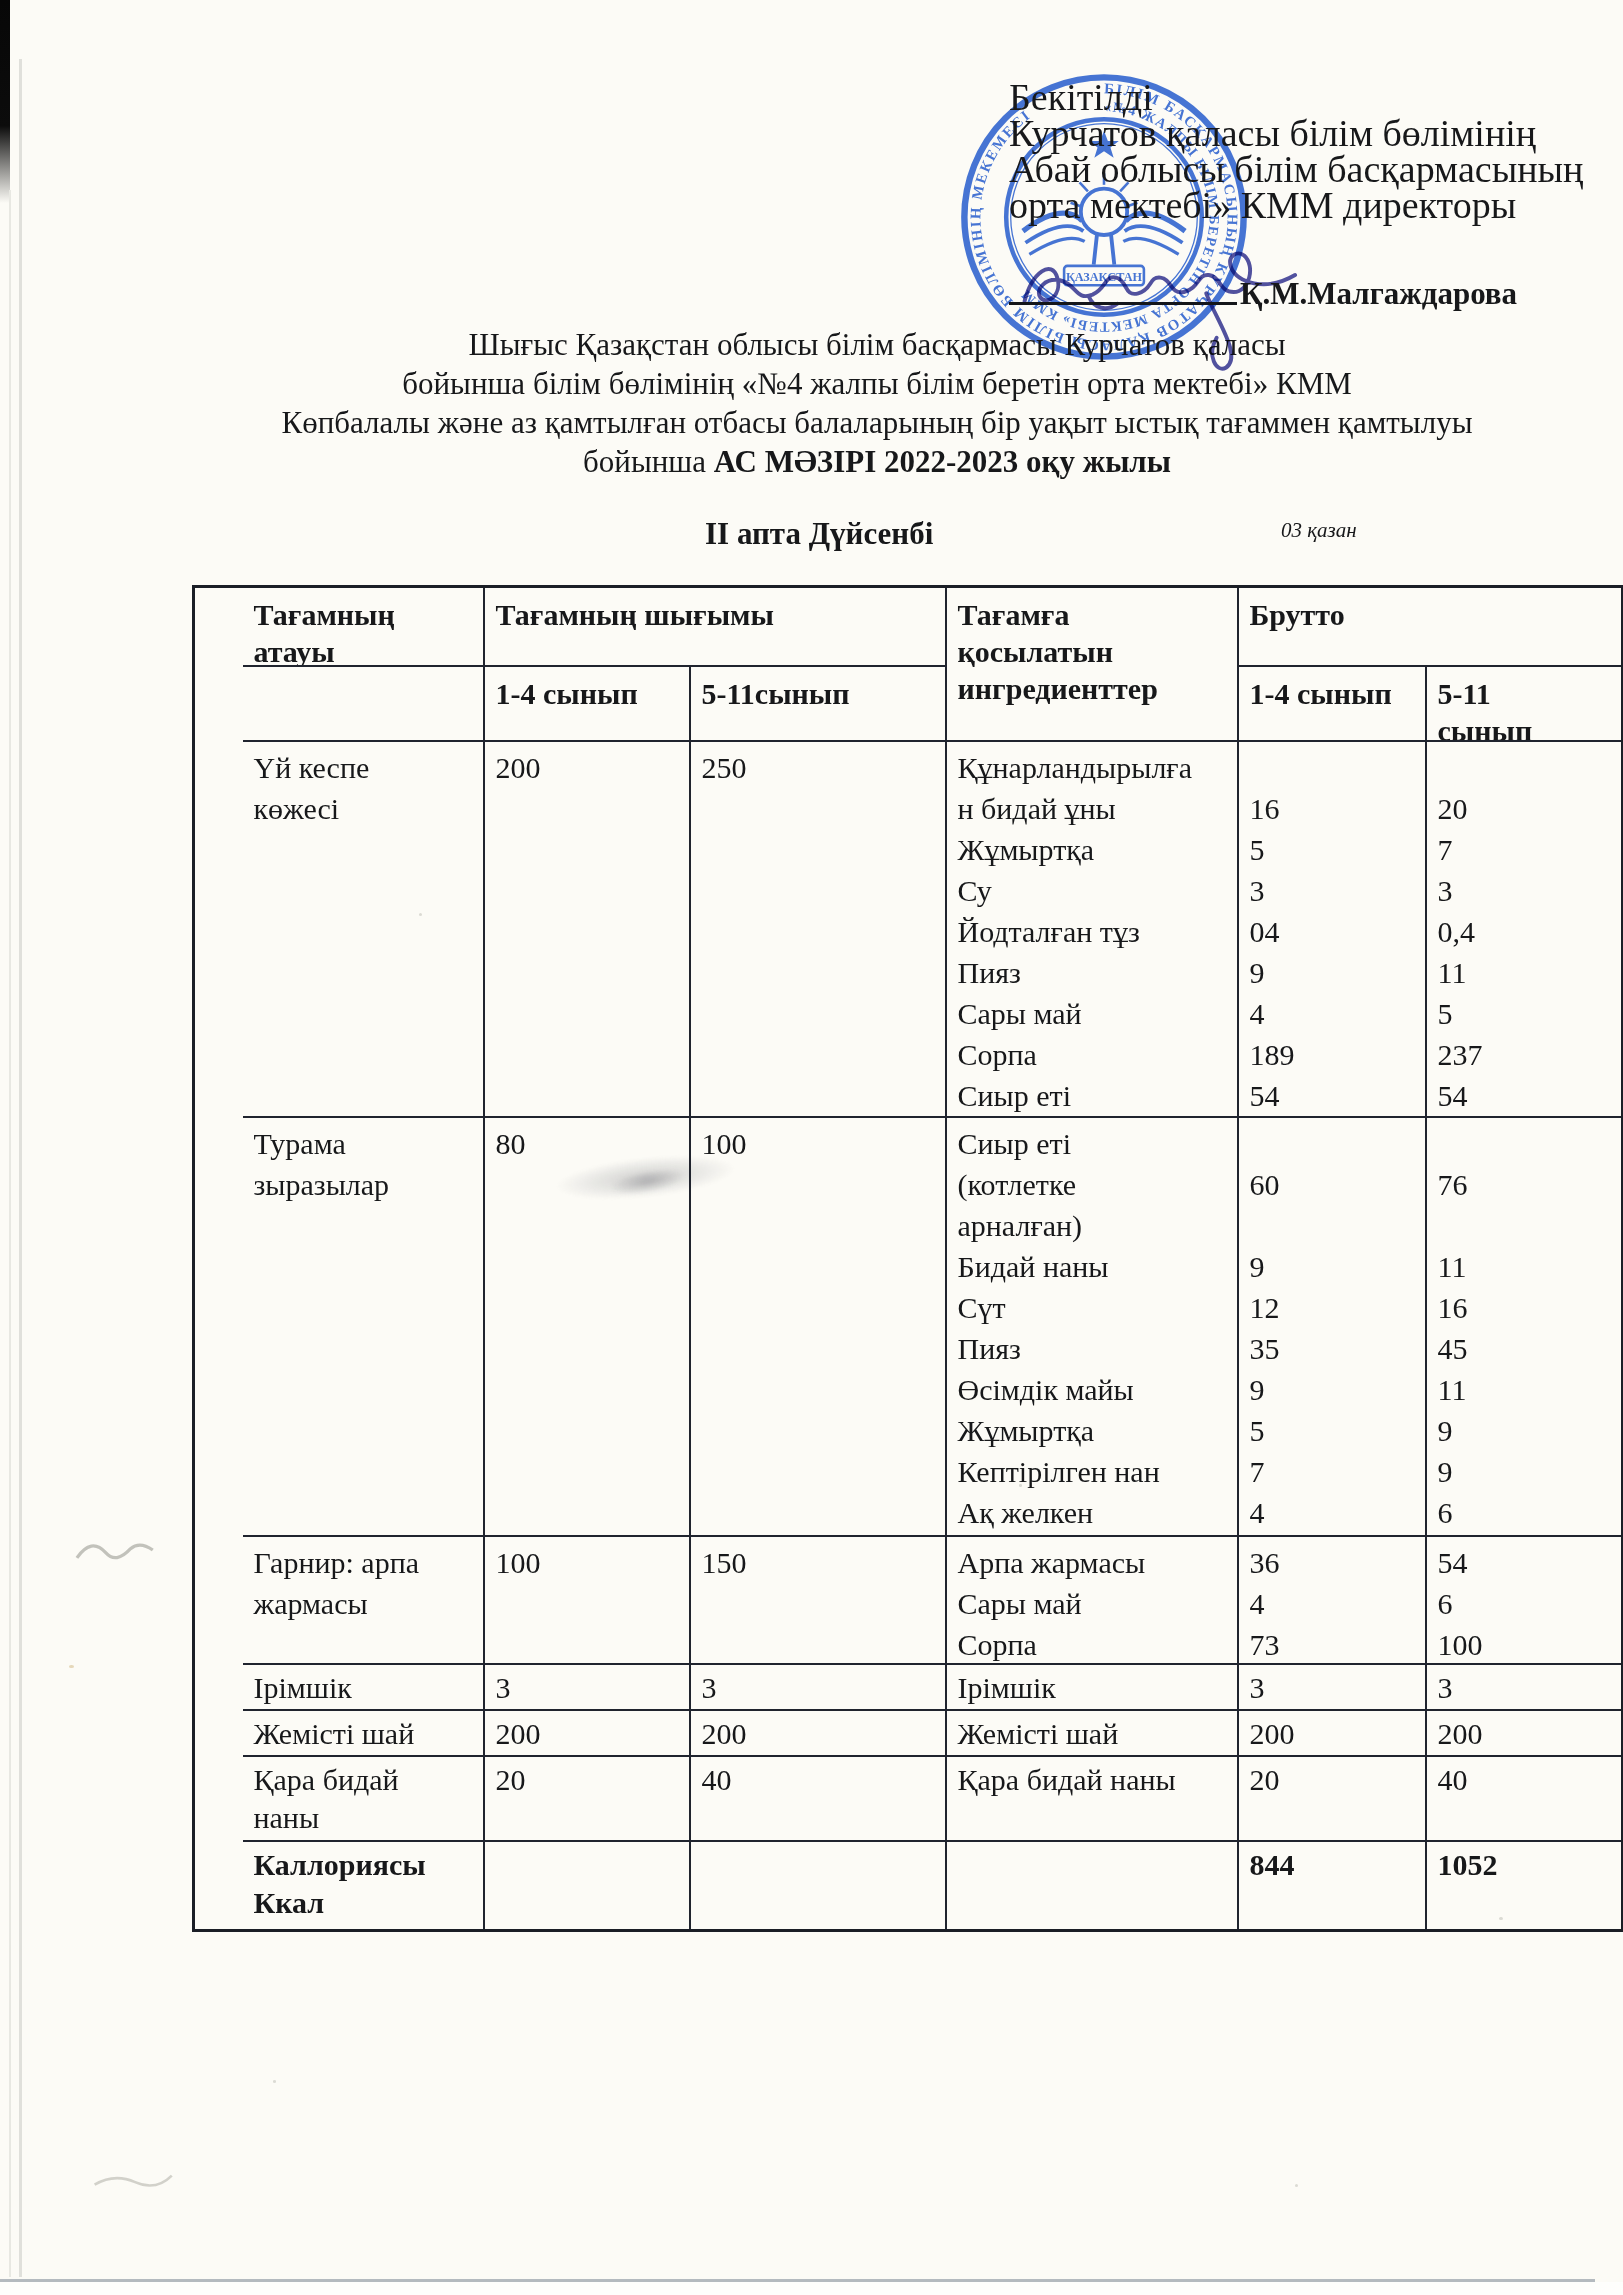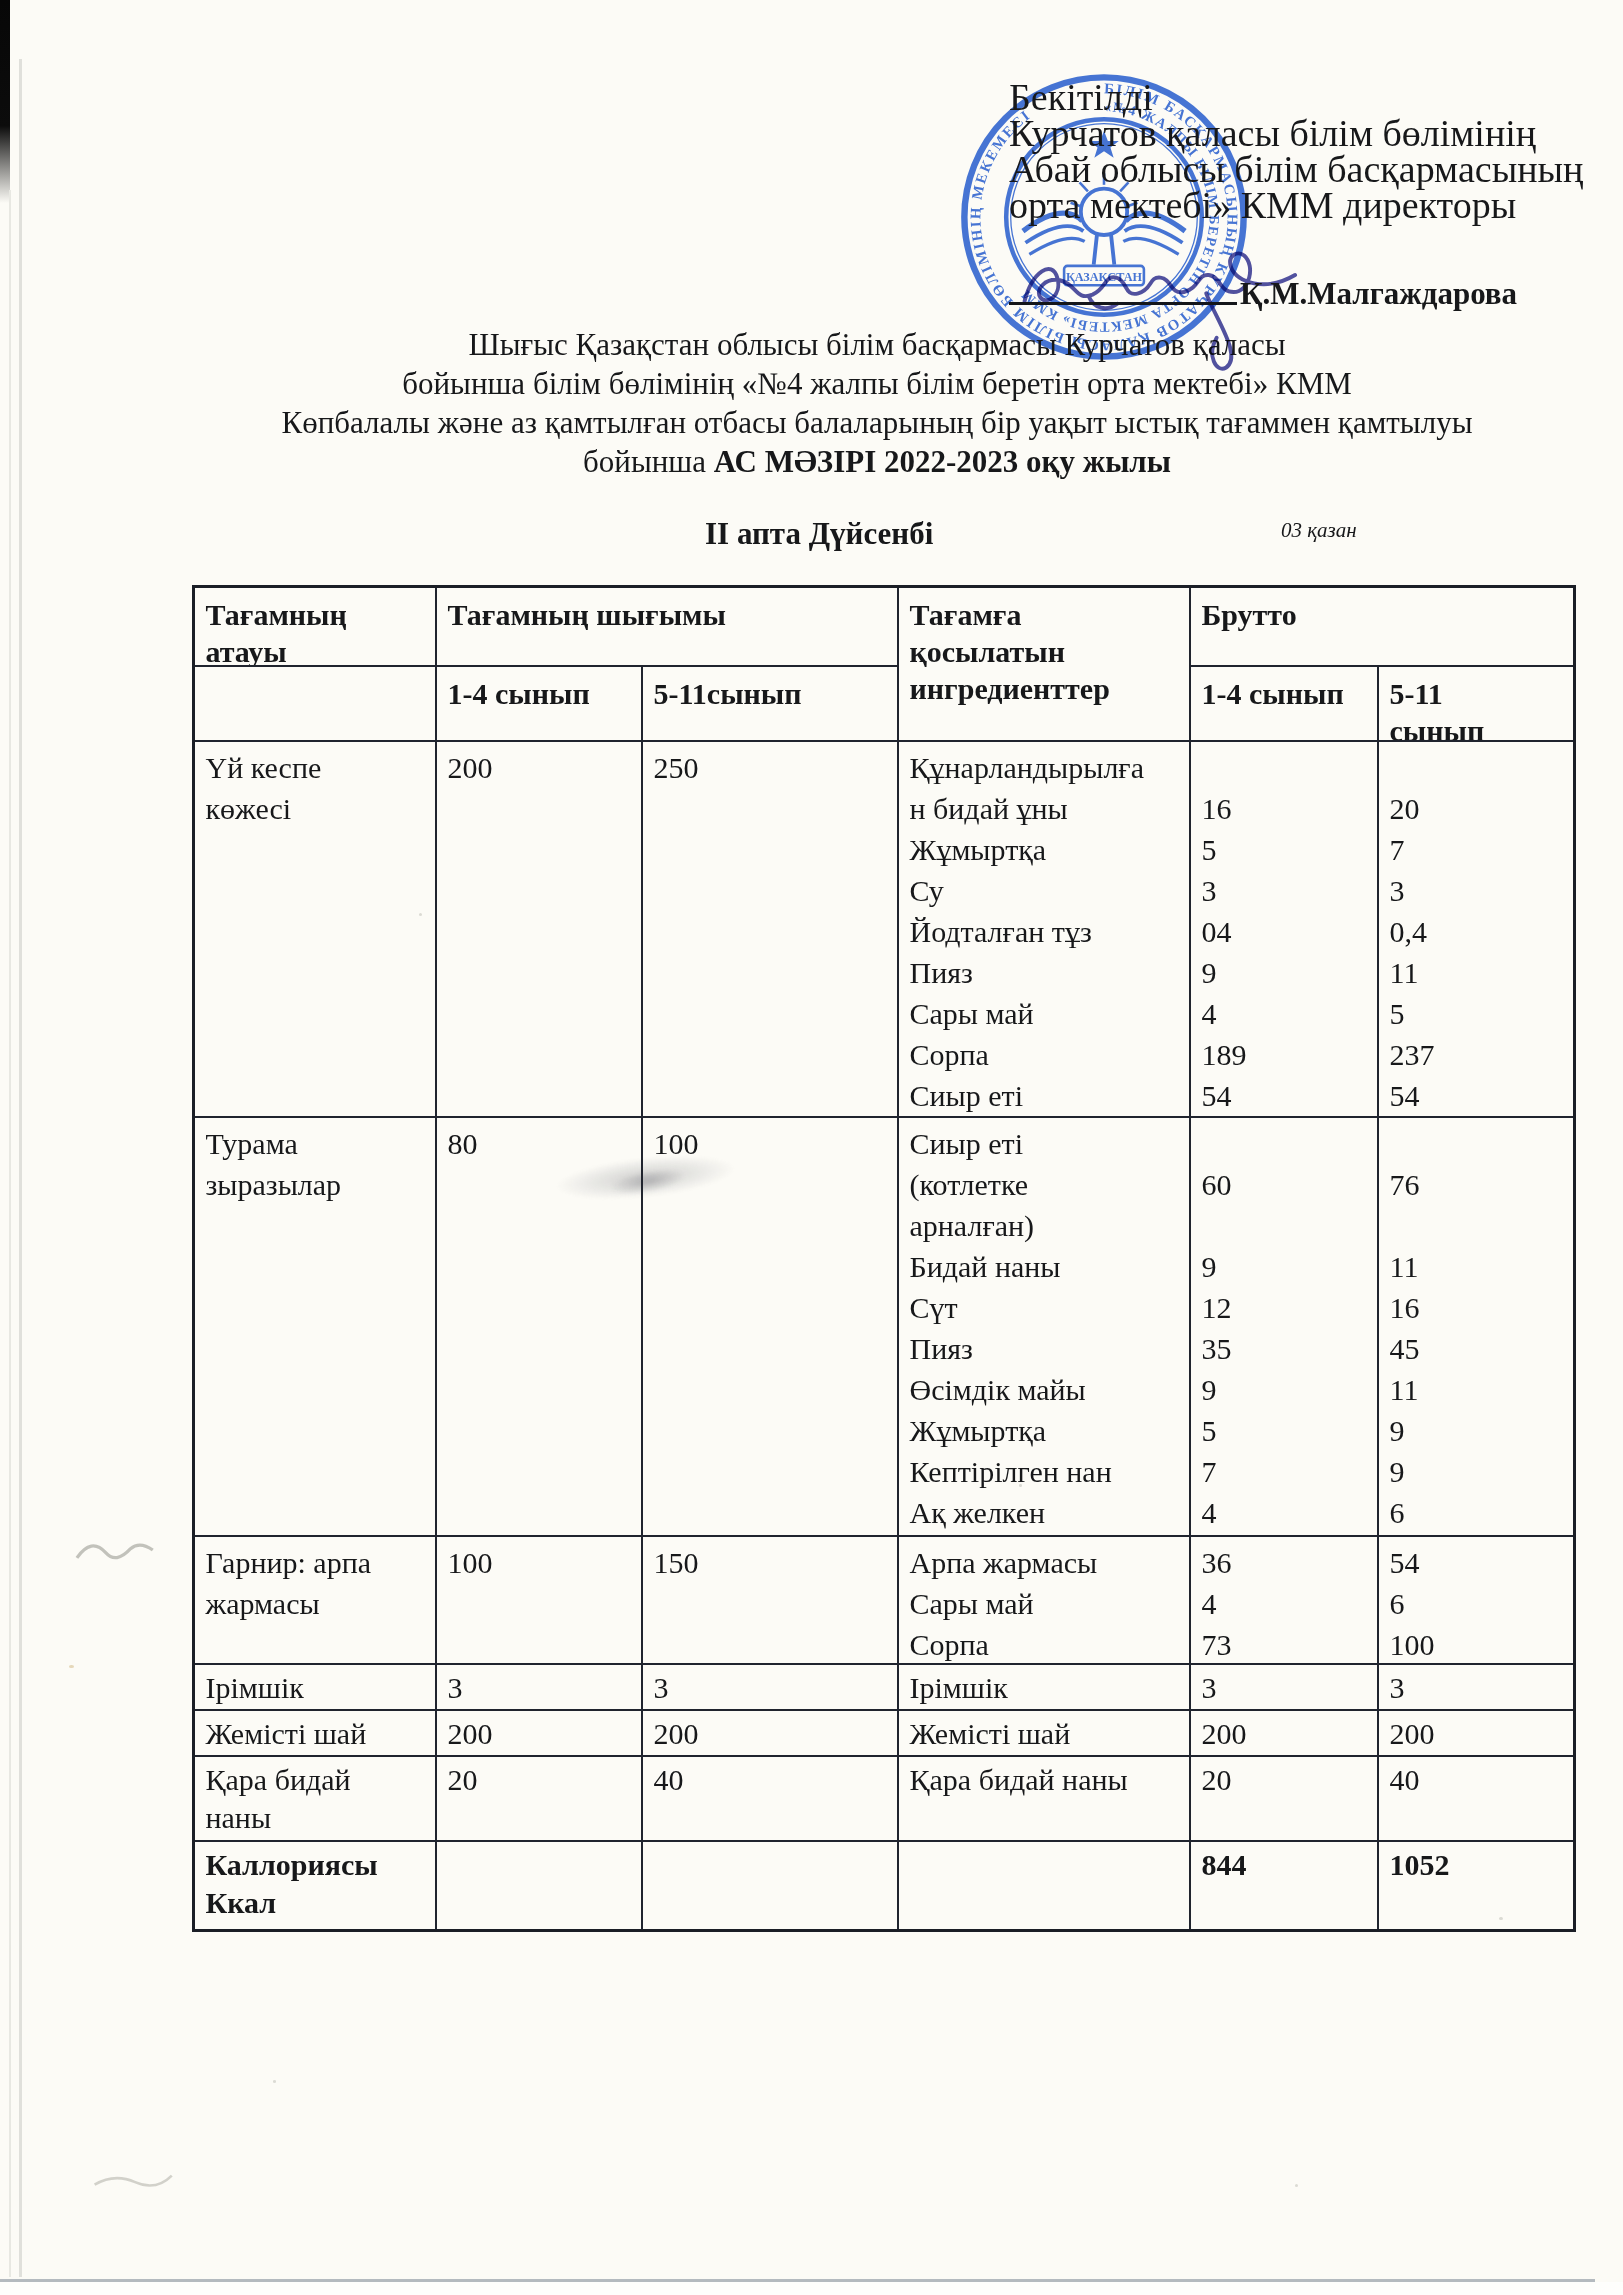--- a/index.html
+++ b/index.html
@@ -37,20 +37,21 @@
   .week  { position:absolute; left:705px; top:516px; font-size:31px; font-weight:bold; white-space:nowrap; }
   .date  { position:absolute; left:1281px; top:518px; font-size:21px; font-style:italic; white-space:nowrap; }
 
   
   .menu-table {
     position:absolute; left:192px; top:585px; z-index:1;
     display:grid;
     grid-template-columns:242px 206px 256px 292px 188px 194px;
     grid-template-rows:79px 75px 376px 419px 128px 46px 46px 85px 87px;
     border:3.3px solid #1b1e26;
+    padding-left:48px;
   }
   .c { border-right:2px solid #20242e; border-bottom:2px solid #20242e;
        padding:5.2px 3.9px 0 10.5px; font-size:30px; line-height:41px;
        white-space:pre-line; overflow:hidden; }
   .noR { border-right:none; }
   .noB { border-bottom:none; }
   .hd  { font-weight:bold; line-height:37px; padding-top:7.9px; }
   .s   { line-height:38px; padding-top:3.9px; }
   .bd  { font-weight:bold; }
 

